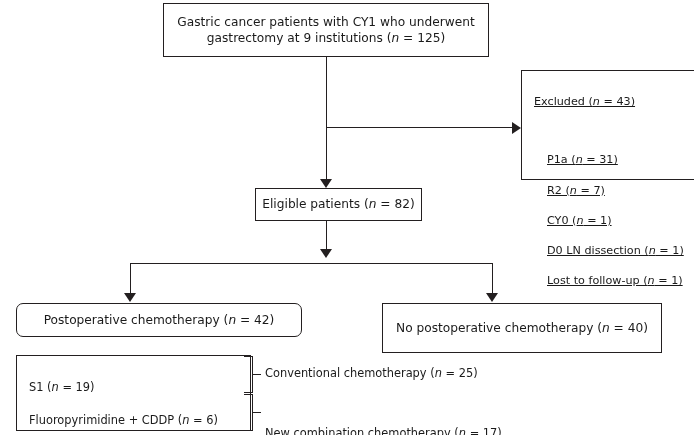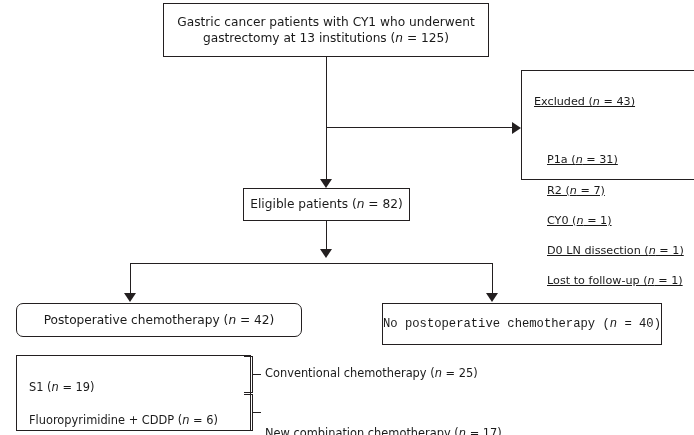--- a/index.html
+++ b/index.html
@@ -85,58 +85,58 @@
   .t1 { font-size: 12.2px; }
   .t2 { font-size: 11.2px; }
   .t3 { font-size: 11.4px; }
 </style>
 </head>
 <body>
 
 <div id="canvas">
 
   <div class="box t1" style="left:163px; top:3px; width:326px; height:54px; padding:0 8px;">
-    <span class="box-text"><span>Gastric cancer patients with CY1 who underwent</span><br><span>gastrectomy at 13 institutions (</span><span class="ital">n</span><span> = 125)</span></span>
+    <span class="box-text"><span>Gastric cancer patients with CY1 who underwent</span><br><span>gastrectomy at 9 institutions (</span><span class="ital">n</span><span> = 125)</span></span>
   </div>
 
   <div class="vline" style="left:325.5px; top:57px; height:122px;"></div>
   <div class="arrow-down" style="left:319.5px; top:179px;"></div>
 
   <div class="hline" style="left:326px; top:126.5px; width:187px;"></div>
   <div class="arrow-right" style="left:512px; top:121.5px;"></div>
 
   <div class="box left-align t2" style="left:521px; top:70px; width:184px; height:110px; padding:8px 0 0 12px;text-decoration:underline;">
     <span class="box-text">
       <span style="display:block;"><span>Excluded (</span><span class="ital">n</span><span> = 43)</span></span>
       <span style="display:block; padding-left:13px;margin-top:28px;"><span>P1a (</span><span class="ital">n</span><span> = 31)</span></span>
       <span style="display:block; padding-left:13px;"><span>R2 (</span><span class="ital">n</span><span> = 7)</span></span>
       <span style="display:block; padding-left:13px;"><span>CY0 (</span><span class="ital">n</span><span> = 1)</span></span>
       <span style="display:block; padding-left:13px;"><span>D0 LN dissection (</span><span class="ital">n</span><span> = 1)</span></span>
       <span style="display:block; padding-left:13px;"><span>Lost to follow-up (</span><span class="ital">n</span><span> = 1)</span></span>
     </span>
   </div>
 
-  <div class="box t1" style="left:243px; top:188px; width:167px; height:33px;">
+  <div class="box t1" style="left:255px; top:188px; width:167px; height:33px;">
     <span class="box-text"><span>Eligible patients (</span><span class="ital">n</span><span> = 82)</span></span>
   </div>
 
   <div class="vline" style="left:325.5px; top:221px; height:28px;"></div>
   <div class="arrow-down" style="left:319.5px; top:249px;"></div>
 
   <div class="hline" style="left:130px; top:262.5px; width:362px;"></div>
   <div class="vline" style="left:130px; top:262.5px; height:31px;"></div>
   <div class="arrow-down" style="left:124px; top:293px;"></div>
   <div class="vline" style="left:491.5px; top:262.5px; height:31px;"></div>
   <div class="arrow-down" style="left:485.5px; top:293px;"></div>
 
   <div class="box t1" style="left:16px; top:303px; width:286px; height:34px;border-radius:7px;">
     <span class="box-text"><span>Postoperative chemotherapy (</span><span class="ital">n</span><span> = 42)</span></span>
   </div>
 
-  <div class="box t1" style="left:382px; top:303px; width:280px; height:42px;font-family:Liberation Mono, monospace;">
+  <div class="box t1" style="left:382px; top:303px; width:280px; height:50px;">
     <span class="box-text"><span>No postoperative chemotherapy (</span><span class="ital">n</span><span> = 40)</span></span>
   </div>
 
   <div class="box left-align t3" style="left:16px; top:355px; width:235px; height:76px; padding:8px 0 0 12px;">
     <span class="box-text">
       <span style="display:block; line-height:1.52;"><span>S1 (</span><span class="ital">n</span><span> = 19)</span></span>
       <span style="display:block; line-height:1.52;"><span>Fluoropyrimidine + CDDP (</span><span class="ital">n</span><span> = 6)</span></span>
       
       
     </span>

